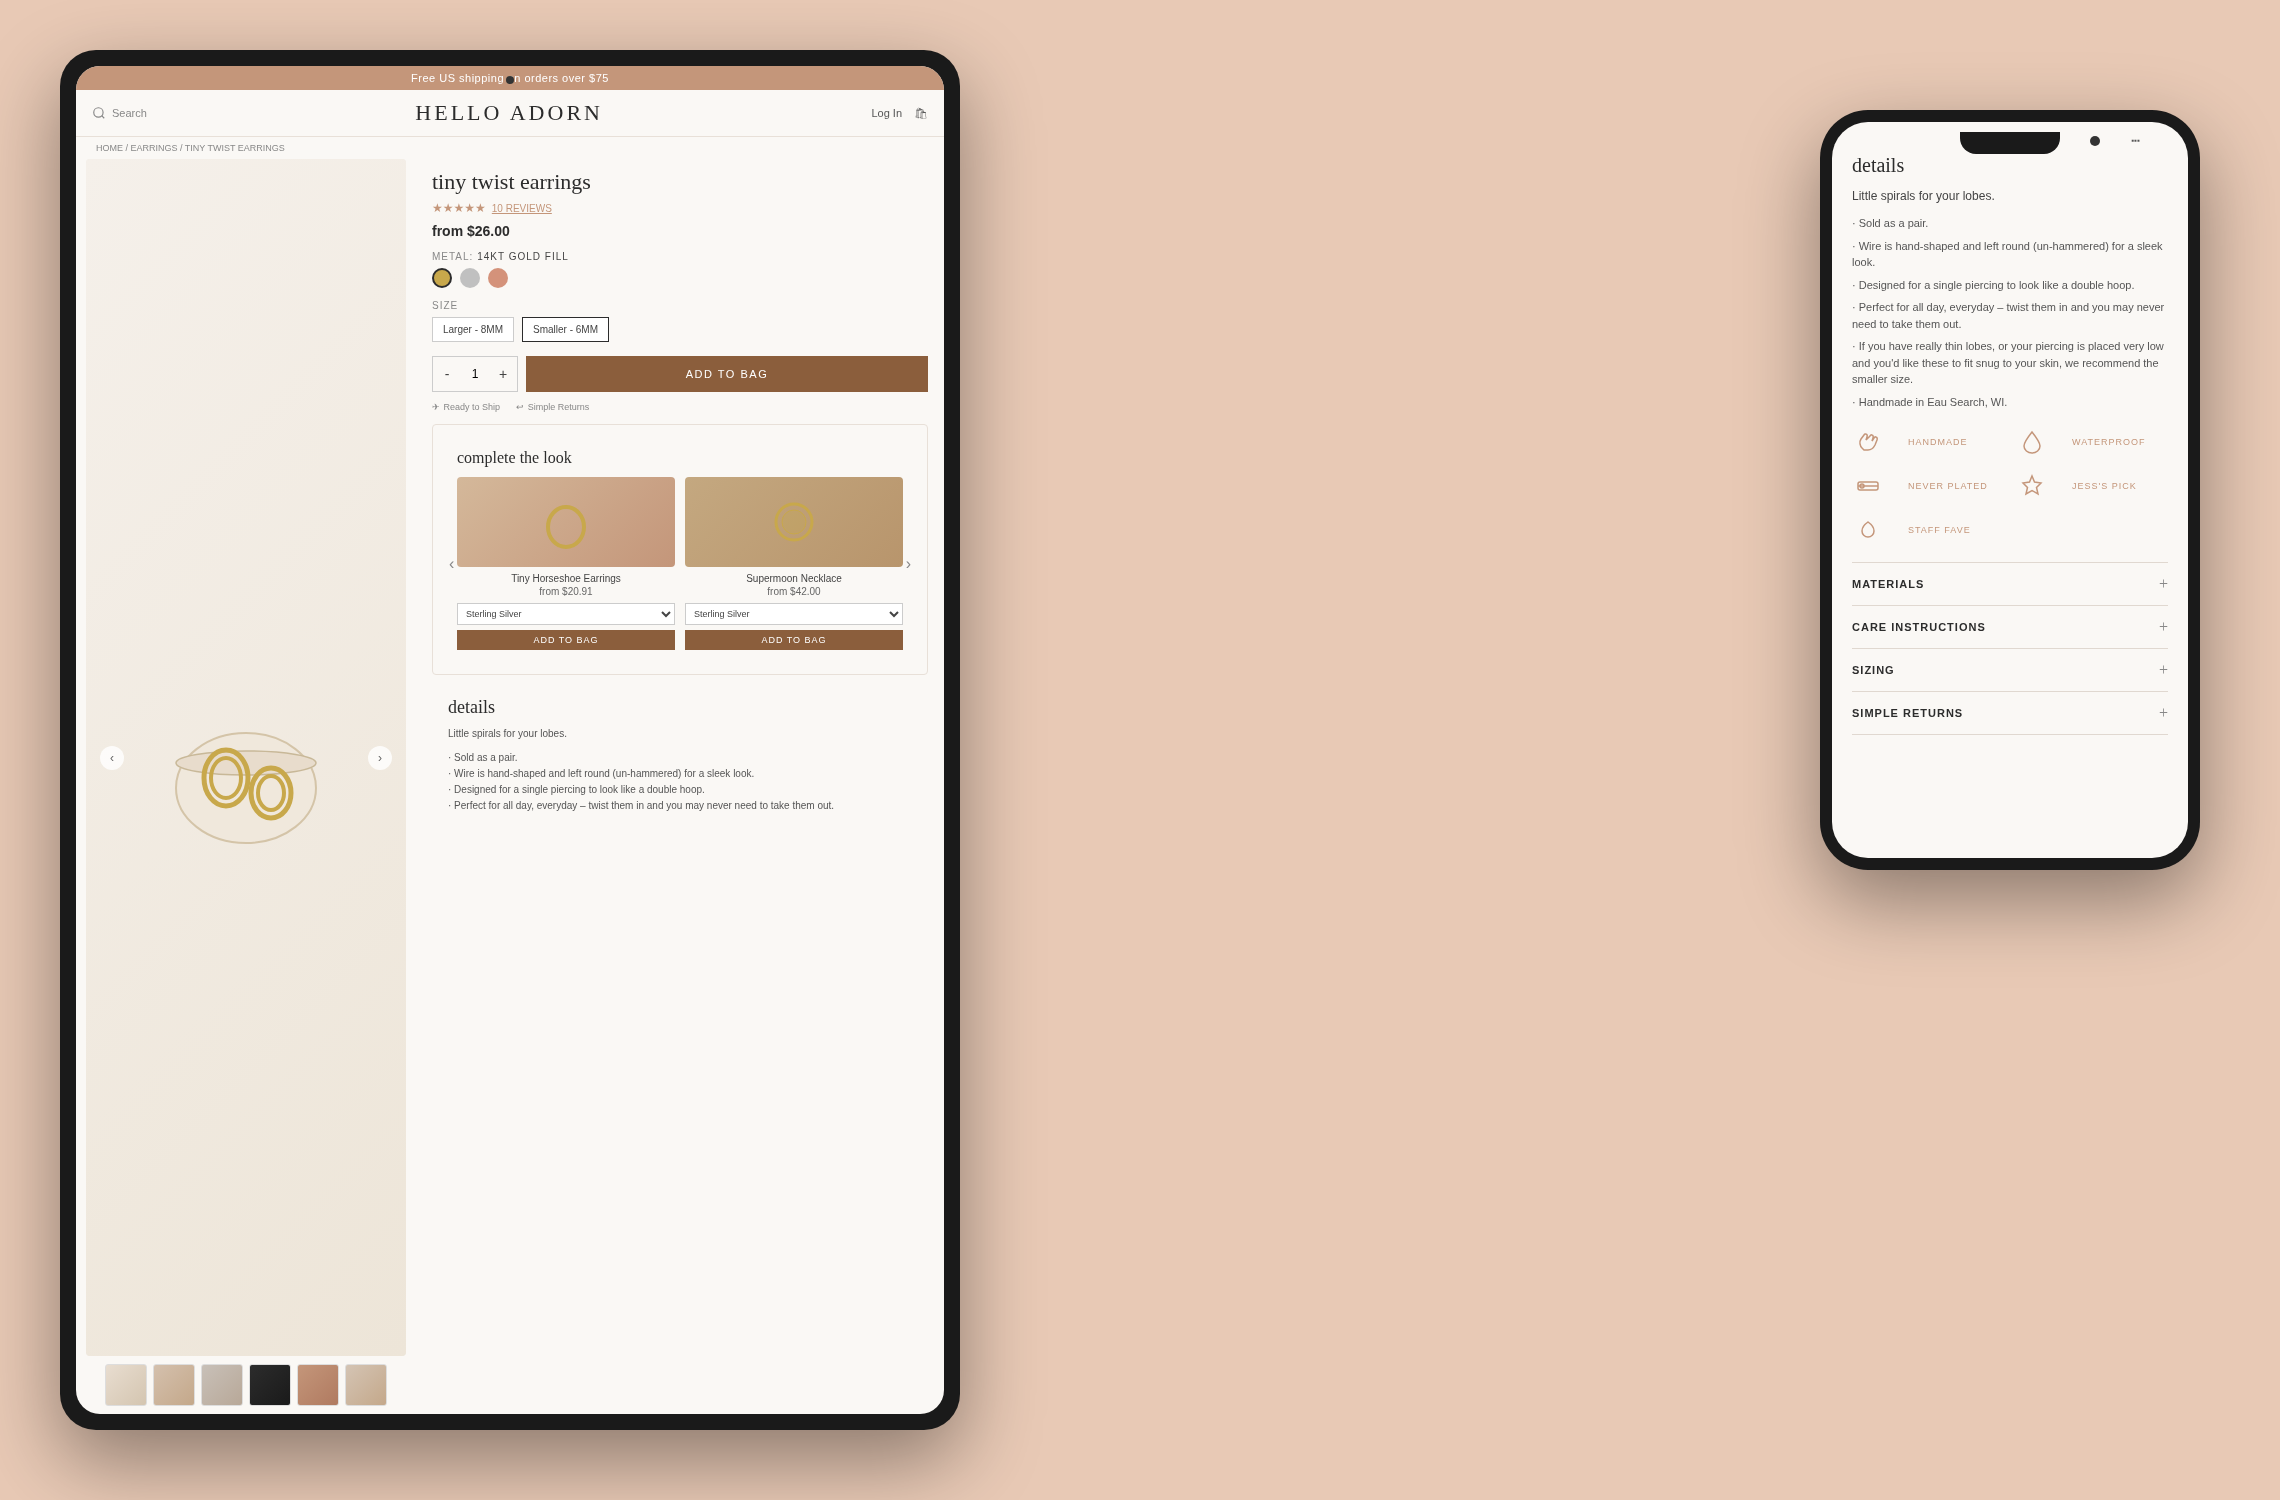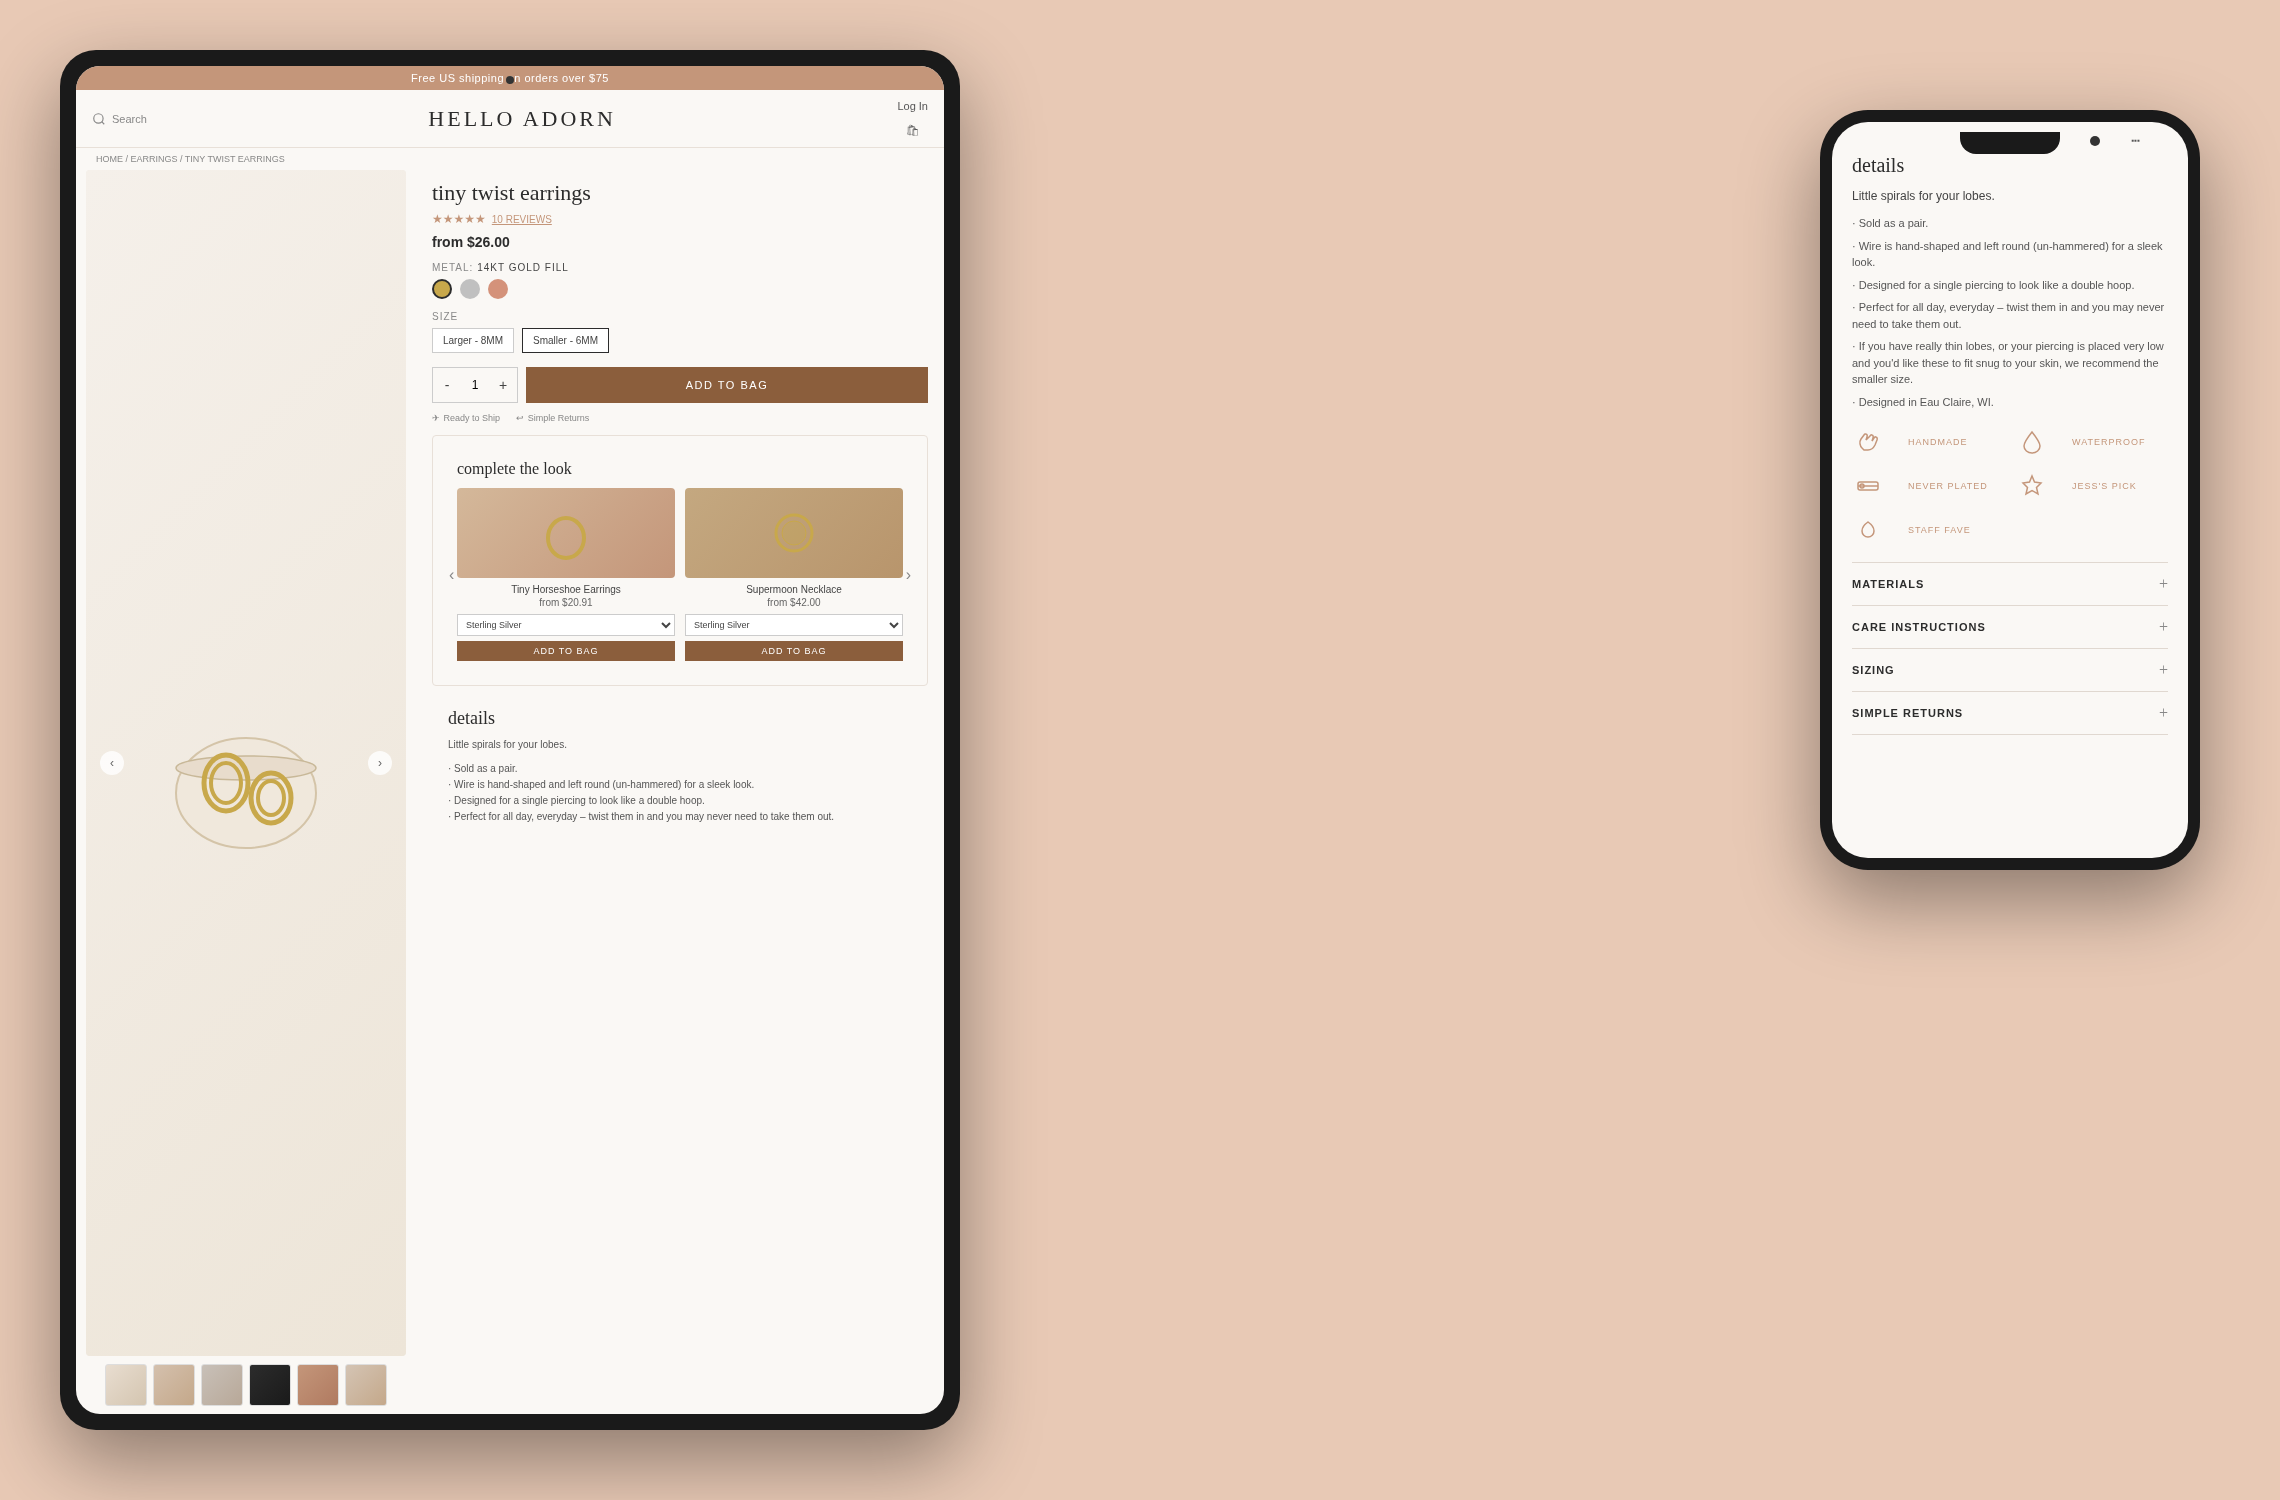--- a/index.html
+++ b/index.html
@@ -94,21 +94,20 @@
       text-align: center;
     }
 
     .header-actions {
       display: flex;
       align-items: center;
       gap: 12px;
       font-family: Arial, sans-serif;
       font-size: 11px;
       color: #555;
-      flex-direction: column;
     }
 
     
     .main-nav {
       background: #faf8f5;
       display: flex;
       justify-content: center;
       gap: 24px;
       padding: 8px 0;
       border-bottom: 1px solid #e8e0d8;
@@ -793,21 +792,21 @@
 
       <div class="phone-details-title">details</div>
 
       <div class="phone-details-intro">Little spirals for your lobes.</div>
 
       <div class="phone-bullet">· Sold as a pair.</div>
       <div class="phone-bullet">· Wire is hand-shaped and left round (un-hammered) for a sleek look.</div>
       <div class="phone-bullet">· Designed for a single piercing to look like a double hoop.</div>
       <div class="phone-bullet">· Perfect for all day, everyday – twist them in and you may never need to take them out.</div>
       <div class="phone-bullet">· If you have really thin lobes, or your piercing is placed very low and you'd like these to fit snug to your skin, we recommend the smaller size.</div>
-      <div class="phone-bullet">· Designed in Eau Claire, WI.</div>
+      <div class="phone-bullet">· Handmade in Eau Search, WI.</div>
 
       <div class="phone-badges">
         <div class="phone-badge-item">
           <div class="badge-icon">
             <svg width="28" height="28" viewBox="0 0 28 28" fill="none" stroke="#c4967a" stroke-width="1.5">
               <path d="M8 20 C6 18 5 14 7 11 L10 7 C11 5 14 6 13 9 L12 12 L16 8 C17 6 20 7 19 10 L18 13 L20 10 C21 8 24 9 23 12 L21 17 C19 21 17 22 14 22 L10 22 Z"></path>
             </svg>
           </div>
           <span class="badge-label">HANDMADE</span>
         </div>

